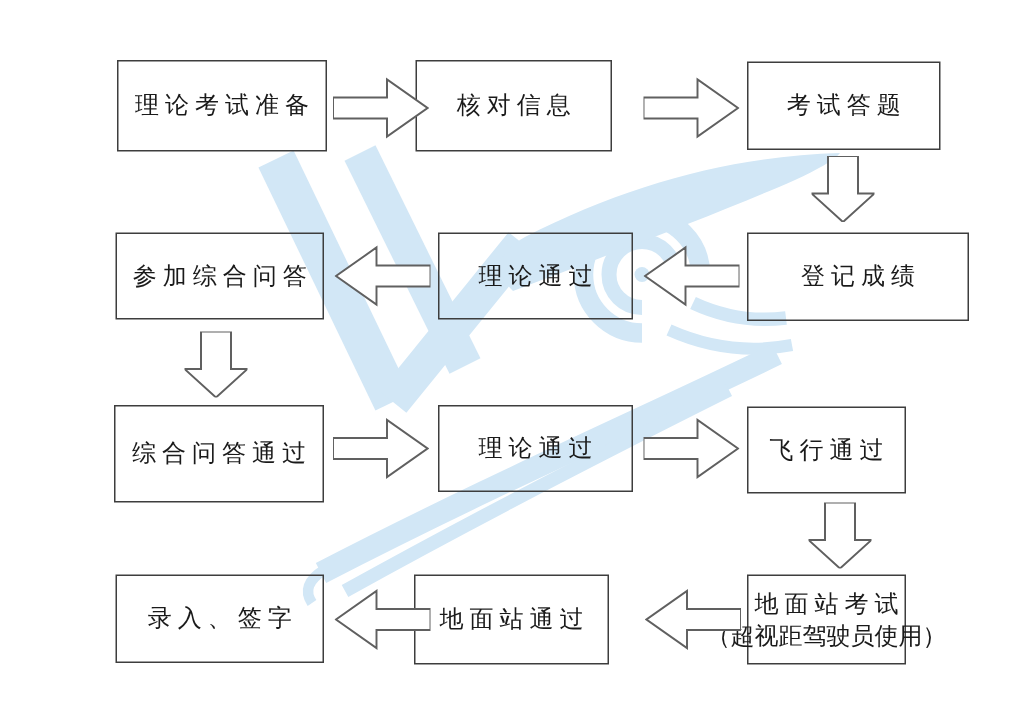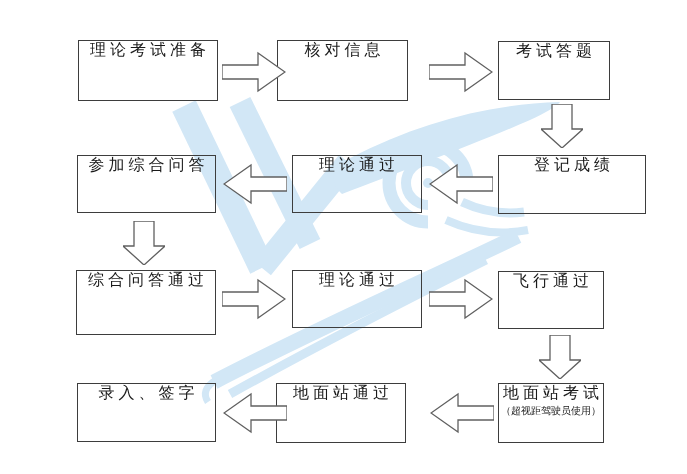--- a/index.html
+++ b/index.html
@@ -9,30 +9,30 @@
     background:#ffffff;
     overflow:hidden;
     font-family:"DejaVu Sans","Liberation Sans",sans-serif;
   }
   .watermark{position:absolute;left:0;top:0;z-index:0;}
   .node{
     position:absolute;
     border:1.5px solid #3d3d3d;
     background:transparent;
     display:flex;flex-direction:column;
-    align-items:center;justify-content:flex-start;
+    align-items:center;justify-content:center;
     z-index:2;box-sizing:border-box;
   }
   .node .lbl{
     font-size:16px;color:#1a1a1a;
     letter-spacing:4px;text-indent:4px;
     white-space:nowrap;line-height:1.15;
   }
   .node .sub{
-    font-size:10px;color:#1a1a1a;
+    font-size:16px;color:#1a1a1a;
     letter-spacing:0;white-space:nowrap;
     margin-top:3px;line-height:1.1;
   }
   .arrow{position:absolute;z-index:3;}
   .arrow polygon{fill:#ffffff;stroke:#606060;stroke-width:1.3;stroke-linejoin:miter;}
 </style>
 </head>
 <body>
 
 <div class="canvas">
@@ -65,21 +65,21 @@
   </div>
   <svg class="arrow" style="left:222px;top:51px" width="64" height="42" viewBox="0 0 64 42">
     <polygon points="0,14 36,14 36,2 63,21 36,40 36,28 0,28"></polygon>
   </svg>
   <div class="node" style="left:277px;top:40px;width:131px;height:61px">
     <span class="lbl">核对信息</span>
   </div>
   <svg class="arrow" style="left:429px;top:51px" width="64" height="42" viewBox="0 0 64 42">
     <polygon points="0,14 36,14 36,2 63,21 36,40 36,28 0,28"></polygon>
   </svg>
-  <div class="node" style="left:498px;top:41px;width:112px;height:59px">
+  <div class="node" style="left:498px;top:41px;width:129px;height:59px">
     <span class="lbl">考试答题</span>
   </div>
 
   <svg class="arrow" style="left:541px;top:104px" width="42" height="44" viewBox="0 0 42 44">
     <polygon points="11,0 31,0 31,25 42,25 21,44 0,25 11,25"></polygon>
   </svg>
 
   <div class="node" style="left:77px;top:155px;width:139px;height:58px">
     <span class="lbl">参加综合问答</span>
   </div>

